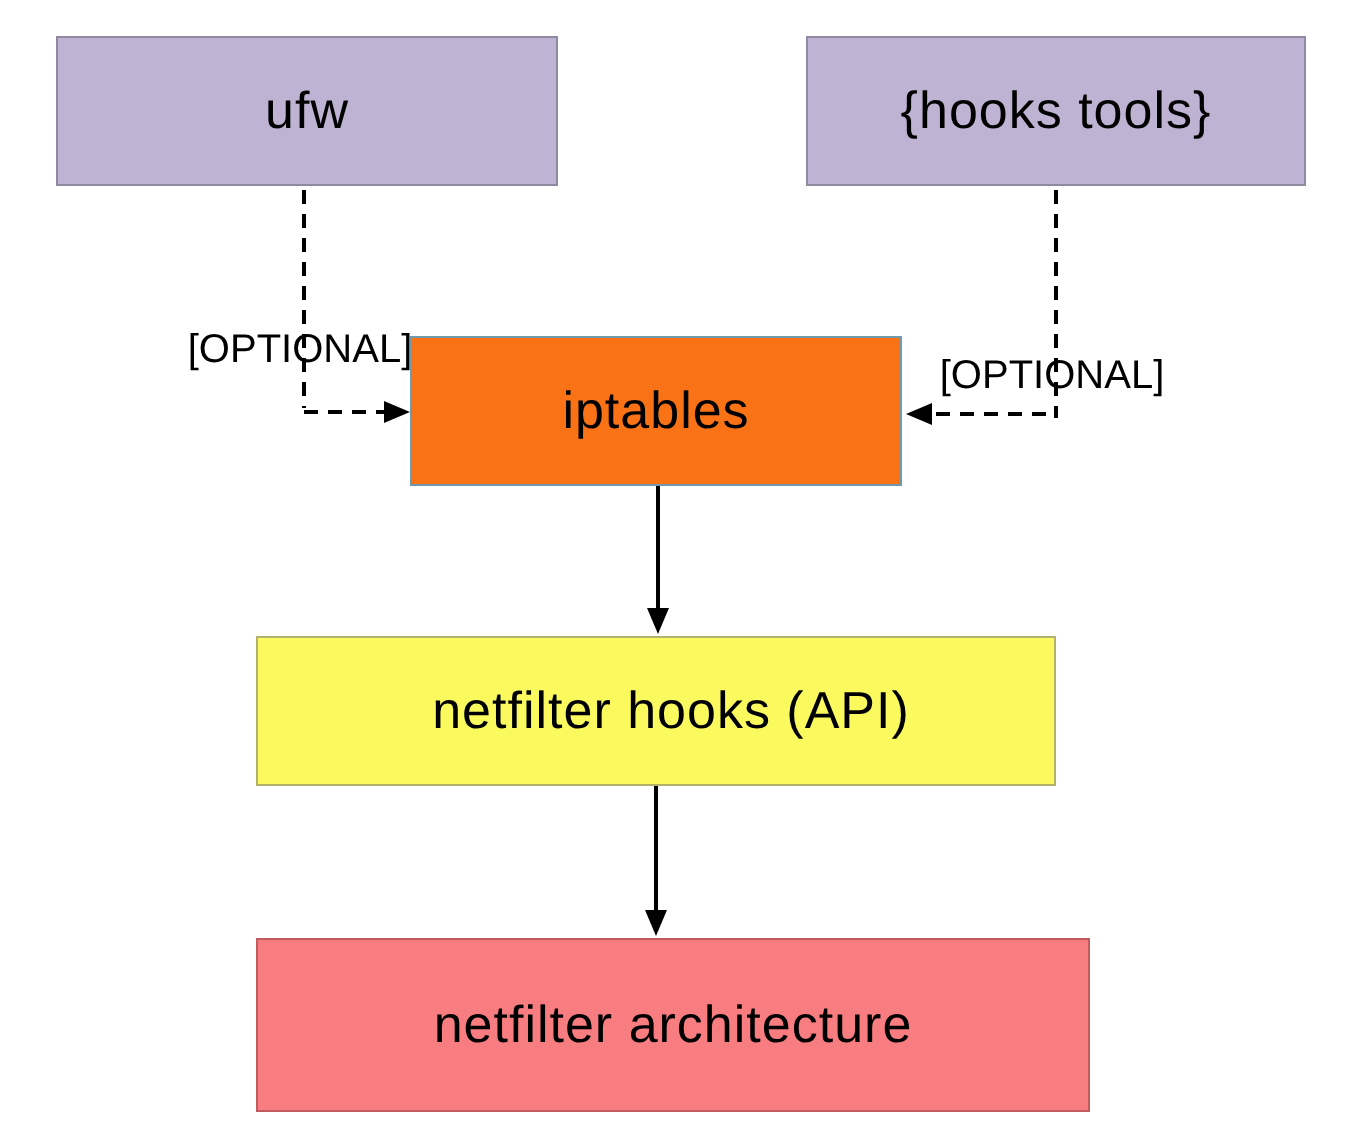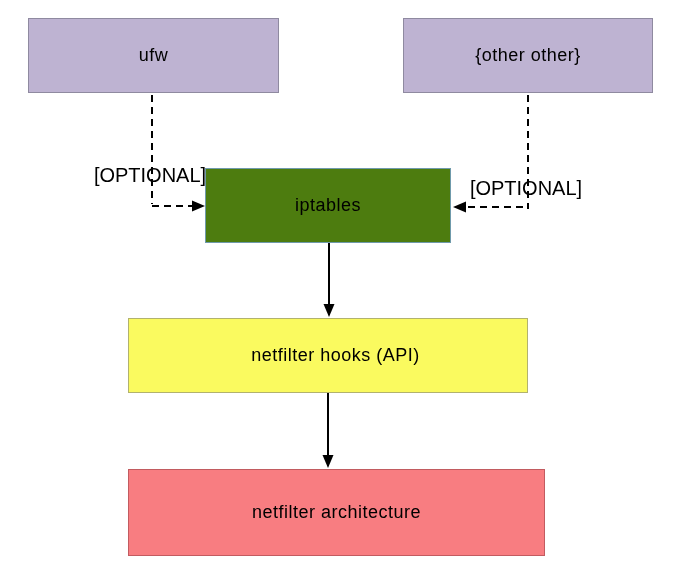--- a/index.html
+++ b/index.html
@@ -15,21 +15,21 @@
     font-family: "Liberation Sans", "DejaVu Sans", sans-serif;
     overflow: hidden;
   }
   .node {
     position: absolute;
     box-sizing: border-box;
     border: 1px solid #888888;
     display: flex;
     align-items: center;
     justify-content: center;
-    font-size: 18px;
+    font-size: 26px;
     color: #000000;
     letter-spacing: 0.5px;
     white-space: nowrap;
   }
   #node-ufw                   { left: 28px;  top: 18px;  width: 251px; height: 75px; }
   #node-other-tools           { left: 403px; top: 18px;  width: 250px; height: 75px; }
   #node-iptables              { left: 205px; top: 168px; width: 246px; height: 75px; }
   #node-netfilter-hooks       { left: 128px; top: 318px; width: 400px; height: 75px; padding-left: 15px; }
   #node-netfilter-architecture{ left: 128px; top: 469px; width: 417px; height: 87px; }
 
@@ -84,23 +84,23 @@
     </g>
 
     <g>
       <path class="edge-line" d="M328 393 V455"></path>
       <polygon class="arrowhead" points="328,468 322.5,455 333.5,455"></polygon>
     </g>
   </svg>
 
   <div class="node" id="node-ufw" style="background-color: rgb(190, 179, 210); border-color: rgb(143, 138, 160);">ufw</div>
 
-  <div class="node" id="node-other-tools" style="background-color: rgb(190, 179, 210); border-color: rgb(143, 138, 160);">{other other}</div>
+  <div class="node" id="node-other-tools" style="background-color: rgb(190, 179, 210); border-color: rgb(143, 138, 160);">{hooks tools}</div>
 
-  <div class="node" id="node-iptables" style="background-color: #4d7c0f; border-color: rgb(111, 154, 171);">iptables</div>
+  <div class="node" id="node-iptables" style="background-color: #f97316; border-color: rgb(111, 154, 171);">iptables</div>
 
   <div class="node" id="node-netfilter-hooks" style="background-color: rgb(250, 250, 95); border-color: rgb(178, 178, 110);">netfilter hooks (API)</div>
 
   <div class="node" id="node-netfilter-architecture" style="background-color: rgb(248, 125, 129); border-color: rgb(194, 91, 96);">netfilter architecture</div>
 
   <div class="edge-label" id="edge-label-left">[OPTIONAL]</div>
 
   <div class="edge-label" id="edge-label-right">[OPTIONAL]</div>
 
 </div>

